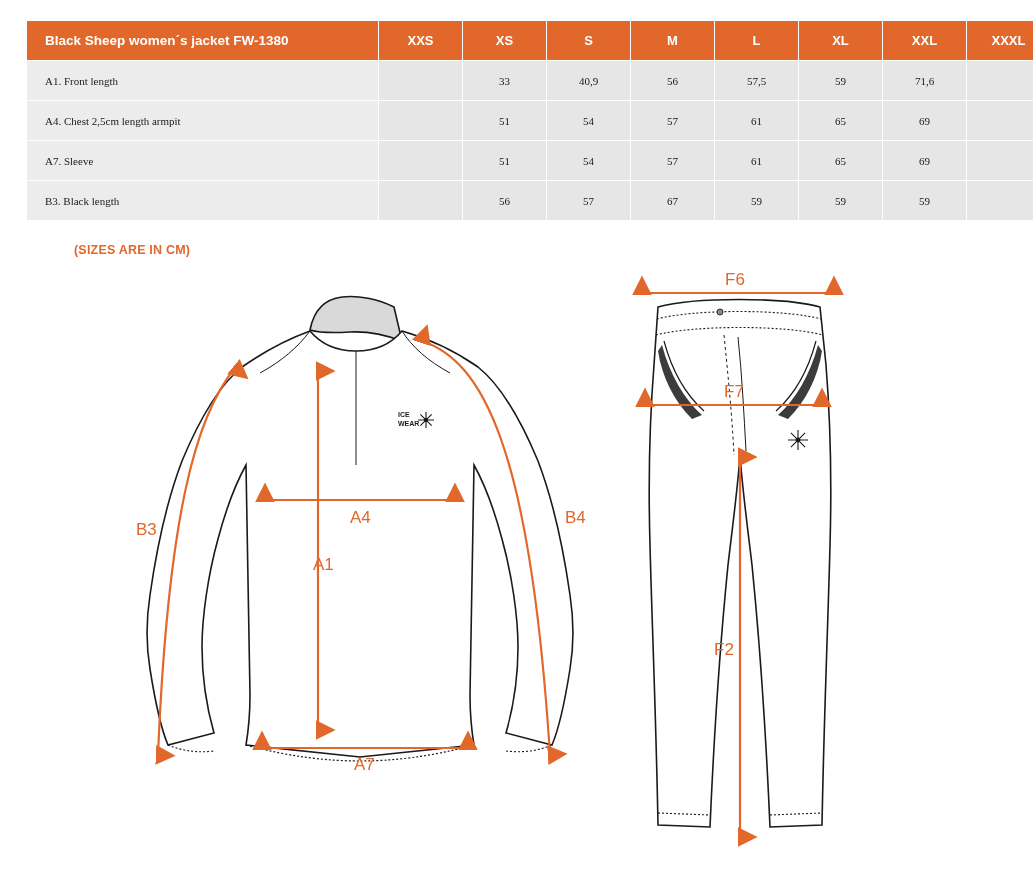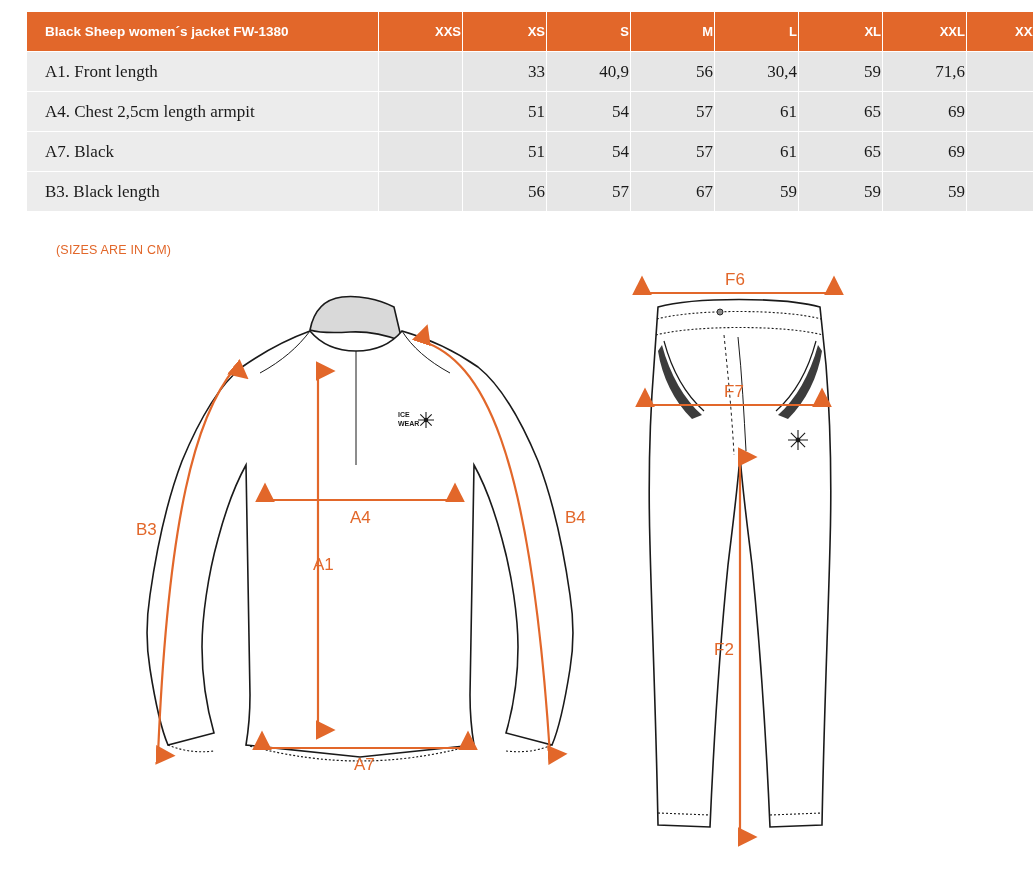--- a/index.html
+++ b/index.html
@@ -12,66 +12,66 @@
     height: 888px;
     position: relative;
     font-family: "Liberation Sans", sans-serif;
     overflow: hidden;
   }
 
   
   #size-table-wrap {
     position: absolute;
     left: 26px;
-    top: 11px;
+    top: 20px;
     width: 981px;
   }
   table.size-table {
     border-collapse: collapse;
     width: 981px;
     table-layout: fixed;
   }
   table.size-table th, table.size-table td {
     border: 1px solid #ffffff;
     height: 37px;
-    text-align: right;
+    text-align: center;
     vertical-align: middle;
   }
   thead th {
     background: #e2672a;
     color: #ffffff;
     font-size: 13px;
     font-weight: bold;
     font-family: "Liberation Sans", sans-serif;
   }
   thead th.first-col {
     text-align: left;
     padding-left: 18px;
     font-size: 13.5px;
   }
   tbody td {
     background: #e6e6e6;
     color: #1a1a1a;
-    font-size: 17px;
+    font-size: 11px;
     font-family: "Liberation Serif", serif;
   }
   tbody td.first-col {
     text-align: left;
     padding-left: 18px;
     background: #ececec;
   }
   .col-name { width: 332px; }
   .col-size { width: 81px; }
 
   #sizes-note {
     position: absolute;
-    left: 56px;
+    left: 74px;
     top: 243px;
     font-size: 12.5px;
-    font-weight: normal;
+    font-weight: bold;
     color: #e2672a;
     letter-spacing: .2px;
   }
 
   
   #figures {
     position: absolute;
     left: 0;
     top: 265px;
     width: 1033px;
@@ -111,38 +111,38 @@
         <th class="col-size">XXXL</th>
       </tr>
     </thead>
     <tbody>
       <tr>
         <td class="first-col">A1. Front length</td>
         <td></td>
         <td>33</td>
         <td>40,9</td>
         <td>56</td>
-        <td>30,4</td>
+        <td>57,5</td>
         <td>59</td>
         <td>71,6</td>
         <td></td>
       </tr>
       <tr>
         <td class="first-col">A4. Chest 2,5cm length armpit</td>
         <td></td>
         <td>51</td>
         <td>54</td>
         <td>57</td>
         <td>61</td>
         <td>65</td>
         <td>69</td>
         <td></td>
       </tr>
       <tr>
-        <td class="first-col">A7. Black</td>
+        <td class="first-col">A7. Sleeve</td>
         <td></td>
         <td>51</td>
         <td>54</td>
         <td>57</td>
         <td>61</td>
         <td>65</td>
         <td>69</td>
         <td></td>
       </tr>
       <tr>

